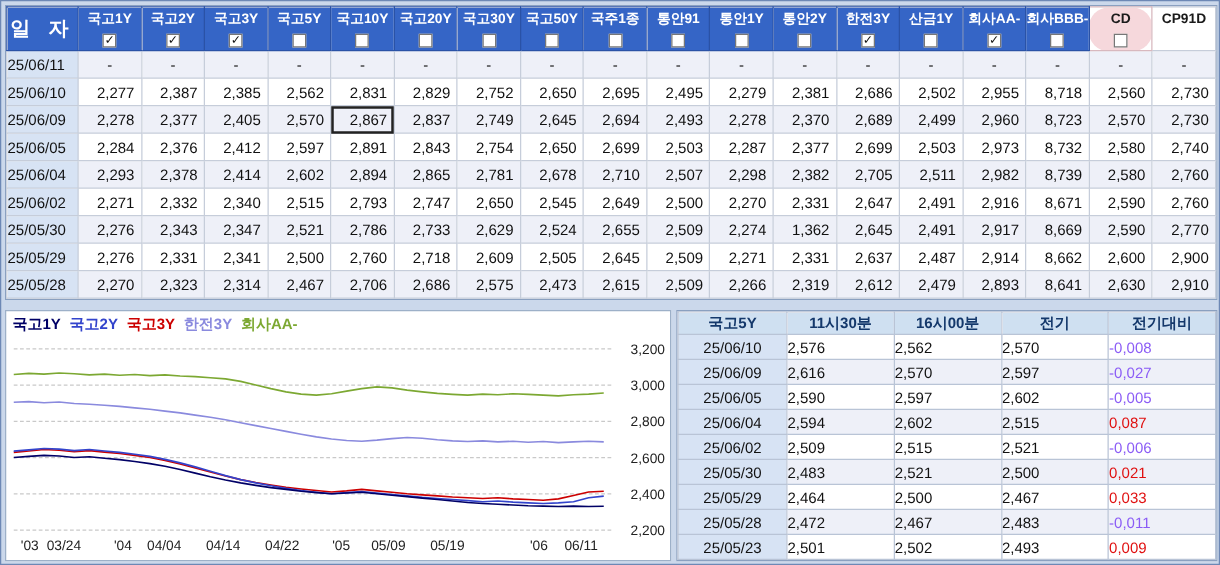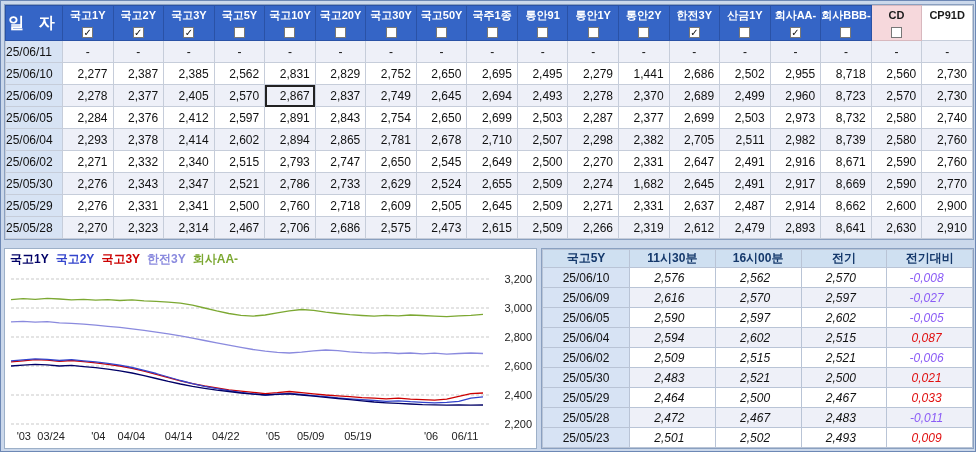--- a/index.html
+++ b/index.html
@@ -8,21 +8,21 @@
   .app { position:relative; width:976px; height:452px; background:#cbd8eb; border:1px solid #6d88b5; overflow:hidden; }
 
   
   .main-table-wrap { position:absolute; left:3px; top:3px; width:970px; border:1px solid #8aa0c0; background:#fff; }
   #mainTable { border-collapse:collapse; table-layout:fixed; width:100%; }
   #mainTable th, #mainTable td { border:1px solid #c6cdda; overflow:hidden; white-space:nowrap; }
   #mainTable th.col-h { background:#3565c6; border-color:#2a52a6; padding:0; }
   #mainTable th.date-h { background:#3565c6; border-color:#2a52a6; color:#fff; font-size:16px; font-weight:bold; letter-spacing:5px; }
   .hlabel { height:18px; line-height:18px; text-align:center; color:#fff; font-weight:bold; font-size:11px; }
   .hcb { height:16px; display:flex; align-items:center; justify-content:center; }
-  th.pink { background:#f6d8dc !important; border-color:#d8b8be !important; }
+  th.pink { background:#f6d8dc !important; border-color:#d8b8be !important;border-radius:16px; }
   th.pink .hlabel { color:#1a1a1a; }
   th.plain { background:#ffffff !important; border-color:#c6cdda !important;margin-top:40px; }
   th.plain .hlabel { color:#1a1a1a; }
   .cbx { width:11px; height:11px; background:#fff; border:1px solid #777; font-size:10px; line-height:10px; color:#111; text-align:center; display:inline-block; }
   #mainTable td { height:22px; font-size:12px; color:#111; background:#fff; }
   #mainTable td.date { background:#d7e3f4; }
   #mainTable td.num { text-align:right; padding-right:5px; }
   #mainTable td.dash { text-align:center; padding-right:0; }
   #mainTable tr.alt td.num, #mainTable tr.alt td.dash { background:#eef0f8; }
   #mainTable td.selected { outline:2px solid #222; outline-offset:-2px; }
@@ -32,21 +32,21 @@
   .legend { position:absolute; top:2px; left:5px; display:flex; gap:7px; font-size:12px; font-weight:bold; }
   #chartSvg { position:absolute; left:0; top:0; }
 
   
   .detail-wrap { position:absolute; left:540px; top:247px; width:433px; height:201px; border:1px solid #8aa0c0; background:#fff; }
   #detailTable { border-collapse:collapse; table-layout:fixed; width:100%; height:100%; font-size:12px; }
   #detailTable th, #detailTable td { border:1px solid #b9c4d6; overflow:hidden; white-space:nowrap; }
   #detailTable th { background:#cfe0f1; color:#14386b; font-weight:bold; height:18px; font-size:12px; text-align:center; }
   #detailTable td { color:#111; background:#fff; }
   #detailTable td.date { background:#d7e3f4; text-align:center; }
-  #detailTable td.num { text-align:center; padding-right:6px;font-style:italic; }
+  #detailTable td.num { text-align:left; padding-right:6px; }
   #detailTable tr.alt td.num { background:#eef0f8; }
   #detailTable td.up { color:#e01010; }
   #detailTable td.down { color:#8b5cf6; }
 </style>
 </head>
 <body>
 
 <div class="app">
   <div class="main-table-wrap">
     <table id="mainTable">
@@ -210,21 +210,21 @@
             <td class="num">2,387</td>
             <td class="num">2,385</td>
             <td class="num">2,562</td>
             <td class="num">2,831</td>
             <td class="num">2,829</td>
             <td class="num">2,752</td>
             <td class="num">2,650</td>
             <td class="num">2,695</td>
             <td class="num">2,495</td>
             <td class="num">2,279</td>
-            <td class="num">1,441</td>
+            <td class="num">2,381</td>
             <td class="num">2,686</td>
             <td class="num">2,502</td>
             <td class="num">2,955</td>
             <td class="num">8,718</td>
             <td class="num">2,560</td>
             <td class="num">2,730</td>
           </tr>
           <tr class="alt">
             <td class="date">25/06/09</td>
             <td class="num">2,278</td>
@@ -315,21 +315,21 @@
             <td class="num">2,343</td>
             <td class="num">2,347</td>
             <td class="num">2,521</td>
             <td class="num">2,786</td>
             <td class="num">2,733</td>
             <td class="num">2,629</td>
             <td class="num">2,524</td>
             <td class="num">2,655</td>
             <td class="num">2,509</td>
             <td class="num">2,274</td>
-            <td class="num">1,682</td>
+            <td class="num">1,362</td>
             <td class="num">2,645</td>
             <td class="num">2,491</td>
             <td class="num">2,917</td>
             <td class="num">8,669</td>
             <td class="num">2,590</td>
             <td class="num">2,770</td>
           </tr>
           <tr>
             <td class="date">25/05/29</td>
             <td class="num">2,276</td>

